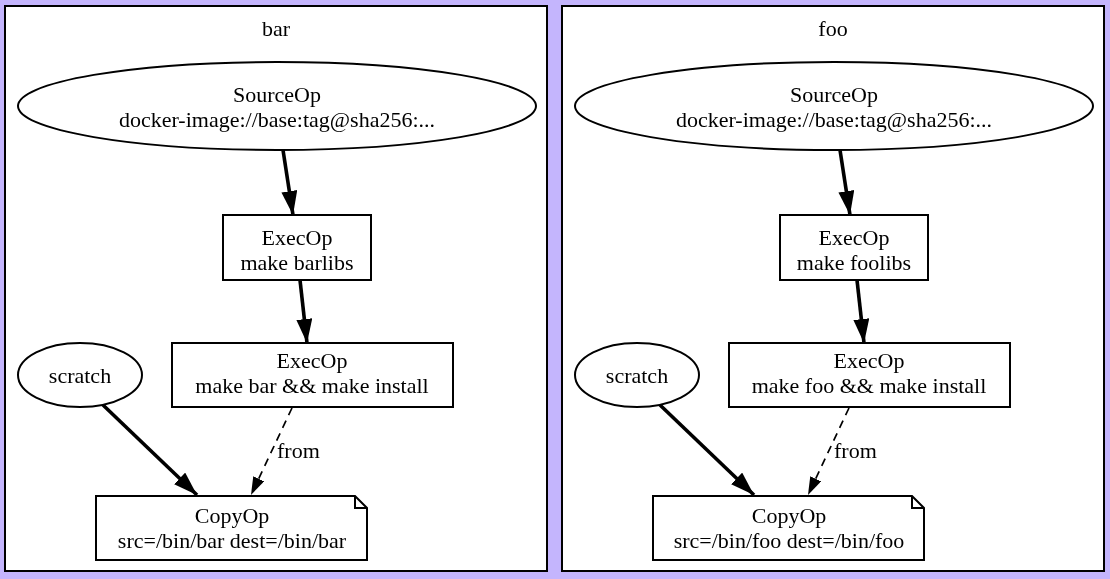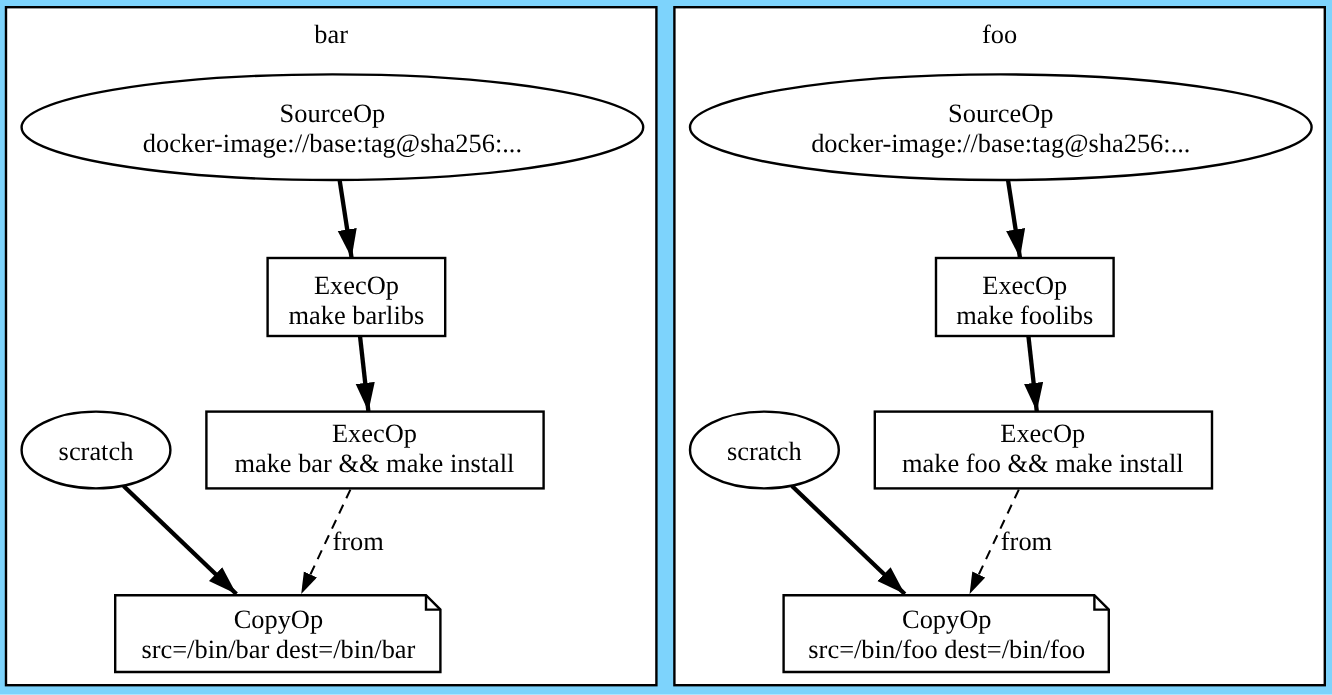--- a/index.html
+++ b/index.html
@@ -1,16 +1,16 @@
 <!DOCTYPE html>
 <html><head>
 <meta charset="utf-8">
 <style>
   html, body { margin: 0; padding: 0; background: #ffffff; }
-  .canvas-wrap { width: 1110px; height: 579px; background: #7dd3fc; overflow: hidden; }
+  .canvas-wrap { width: 1110px; height: 579px; background: #c4b5fd; overflow: hidden; }
   svg { display: block; }
   text {
     font-family: "Liberation Serif", "DejaVu Serif", serif;
     font-size: 22px;
     fill: #000000;
     text-anchor: middle;
   }
   .cluster-box { fill: #ffffff; stroke: #000000; stroke-width: 2; }
   .node-shape  { fill: #ffffff; stroke: #000000; stroke-width: 2; }
   .fold-line   { fill: none;    stroke: #000000; stroke-width: 2; }

